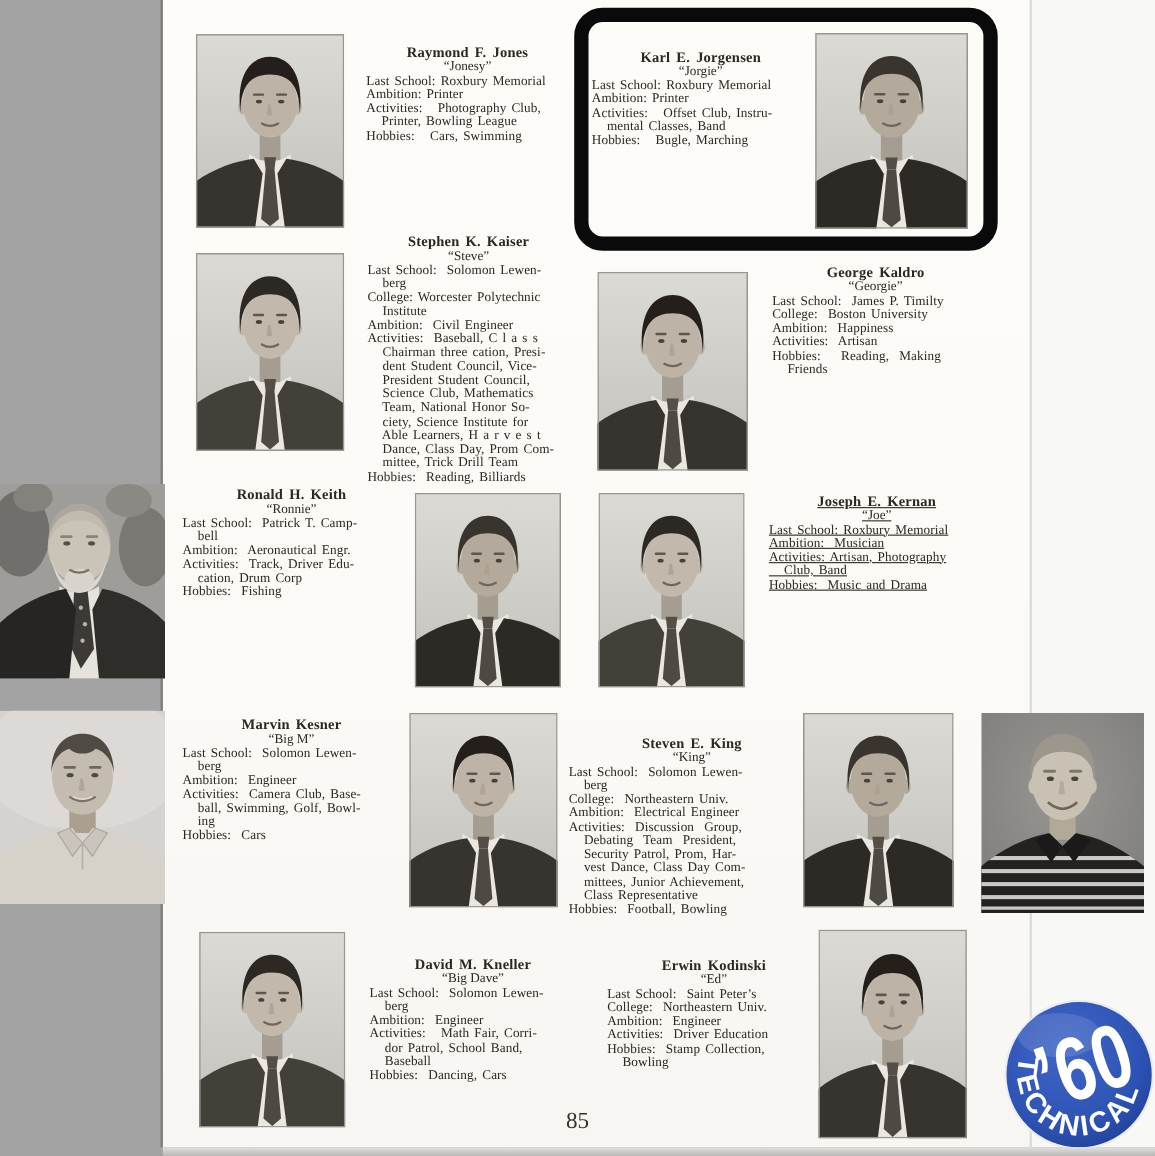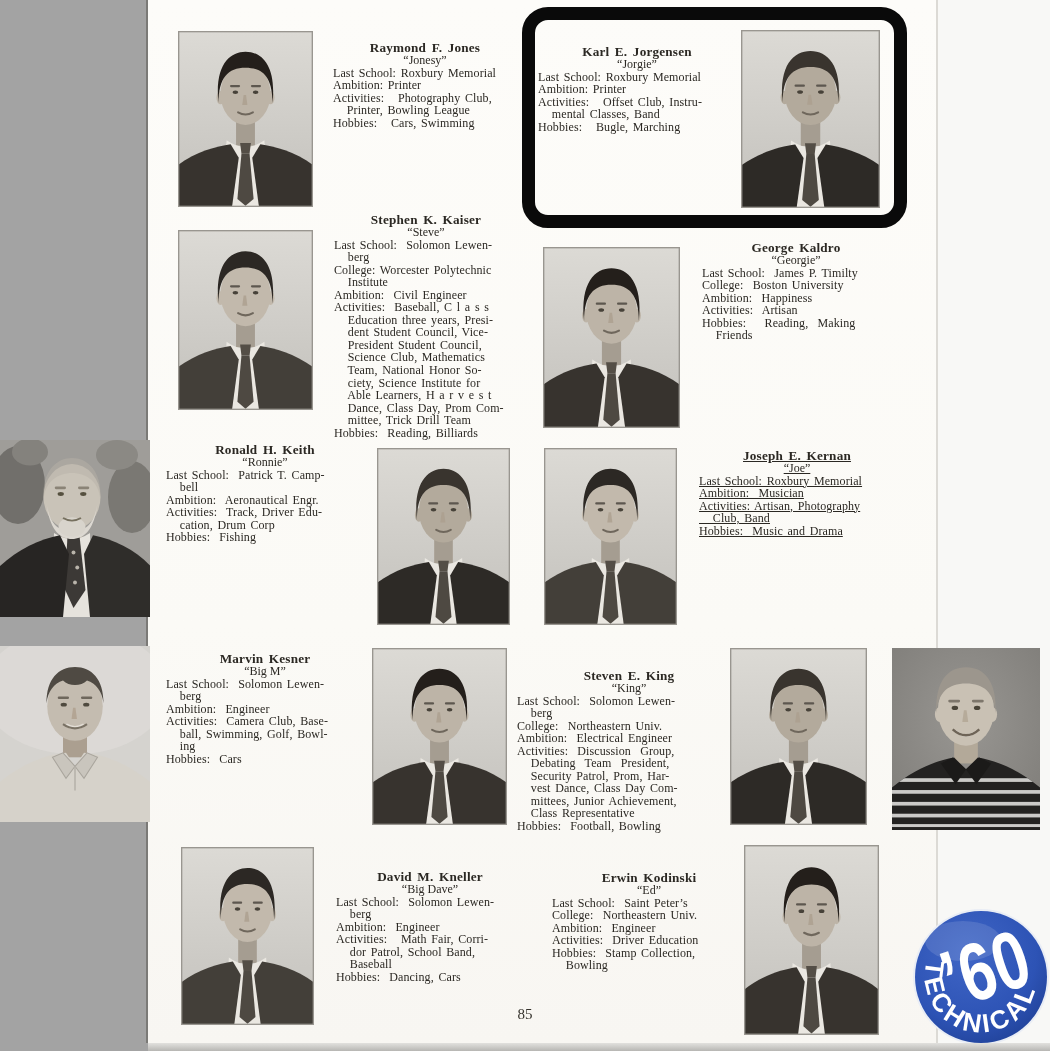--- a/index.html
+++ b/index.html
@@ -43,21 +43,21 @@
   .p-kneller{left:181px;top:847px;width:133px;height:178px;}
   .p-kodinski{left:744px;top:845px;width:135px;height:190px;}
   .p-modern-a{left:0;top:440px;width:150px;height:177px;}
   .p-modern-b{left:0;top:646px;width:150px;height:176px;}
   .p-modern-c{left:892px;top:648px;width:148px;height:182px;}
   
   .highlight-box{position:absolute;left:522px;top:7px;width:385px;height:221px;
         border:13px solid #0a0a0a;border-radius:26px;box-sizing:border-box;}
   
   .page-number{position:absolute;left:495px;top:1006px;width:60px;text-align:center;
-        font-size:15px;color:#35322c;}
+        font-size:21px;color:#35322c;}
   
   .badge{position:absolute;left:911px;top:907px;width:140px;height:140px;}
 </style>
 </head>
 <body>
 
 <div class="canvas">
 
   <div class="page"></div>
   <div class="page-right-margin"></div>
@@ -89,21 +89,21 @@
   <div class="entry e2">
     <div class="ename">Stephen K. Kaiser</div>
     <div class="enick">“Steve”</div>
     <div class="elines">
         <div class="line">Last School:  Solomon Lewen-</div>
         <div class="line">   berg</div>
         <div class="line">College: Worcester Polytechnic</div>
         <div class="line">   Institute</div>
         <div class="line">Ambition:  Civil Engineer</div>
         <div class="line">Activities:  Baseball, C l a s s</div>
-        <div class="line">   Education three years, Presi-</div>
+        <div class="line">   Chairman three cation, Presi-</div>
         <div class="line">   dent Student Council, Vice-</div>
         <div class="line">   President Student Council,</div>
         <div class="line">   Science Club, Mathematics</div>
         <div class="line">   Team, National Honor So-</div>
         <div class="line">   ciety, Science Institute for</div>
         <div class="line">   Able Learners, H a r v e s t</div>
         <div class="line">   Dance, Class Day, Prom Com-</div>
         <div class="line">   mittee, Trick Drill Team</div>
         <div class="line">Hobbies:  Reading, Billiards</div>
       </div>

